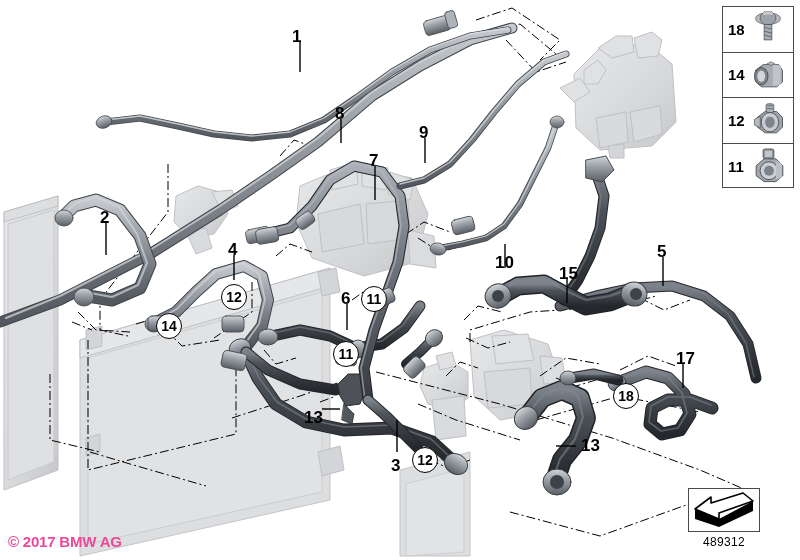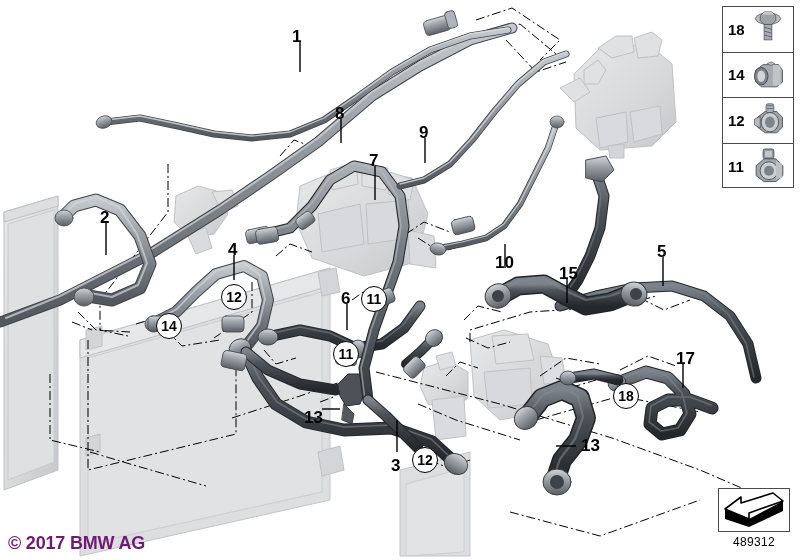--- a/index.html
+++ b/index.html
@@ -34,31 +34,31 @@
     border-bottom:1px solid #4a4a4a;display:flex;align-items:center;
   }
   .legend-row:last-child{border-bottom:none;}
   .legend-num{
     font-size:15px;font-weight:bold;color:#000;margin-left:5px;z-index:3;
     font-family:"Liberation Sans", sans-serif;
   }
   .legend-art{position:absolute;right:2px;top:0;width:46px;height:100%;}
 
   
-  #arrow-badge{position:absolute;left:718px;top:488px;width:72px;height:62px;}
+  #arrow-badge{position:absolute;left:688px;top:488px;width:72px;height:62px;}
   #arrow-box{width:72px;height:44px;border:1px solid #4a4a4a;background:#fff;box-sizing:border-box;}
   #diagram-id{
     text-align:center;font-size:12px;color:#000;margin-top:3px;
     font-family:"Liberation Sans", sans-serif;letter-spacing:.3px;
   }
 
   
   #copyright{
-    position:absolute;left:8px;top:533px;font-size:18px;font-weight:bold;
-    color:#701a75;font-family:"Liberation Sans", sans-serif;letter-spacing:-.2px;
+    position:absolute;left:8px;top:533px;font-size:15px;font-weight:bold;
+    color:#ec4899;font-family:"Liberation Sans", sans-serif;letter-spacing:-.2px;
   }
 </style>
 </head>
 <body>
 
 <div id="stage">
 
   <svg id="art" width="800" height="560" viewBox="0 0 800 560">
     <defs>
       <linearGradient id="gLight" x1="0" y1="0" x2="0" y2="1">

